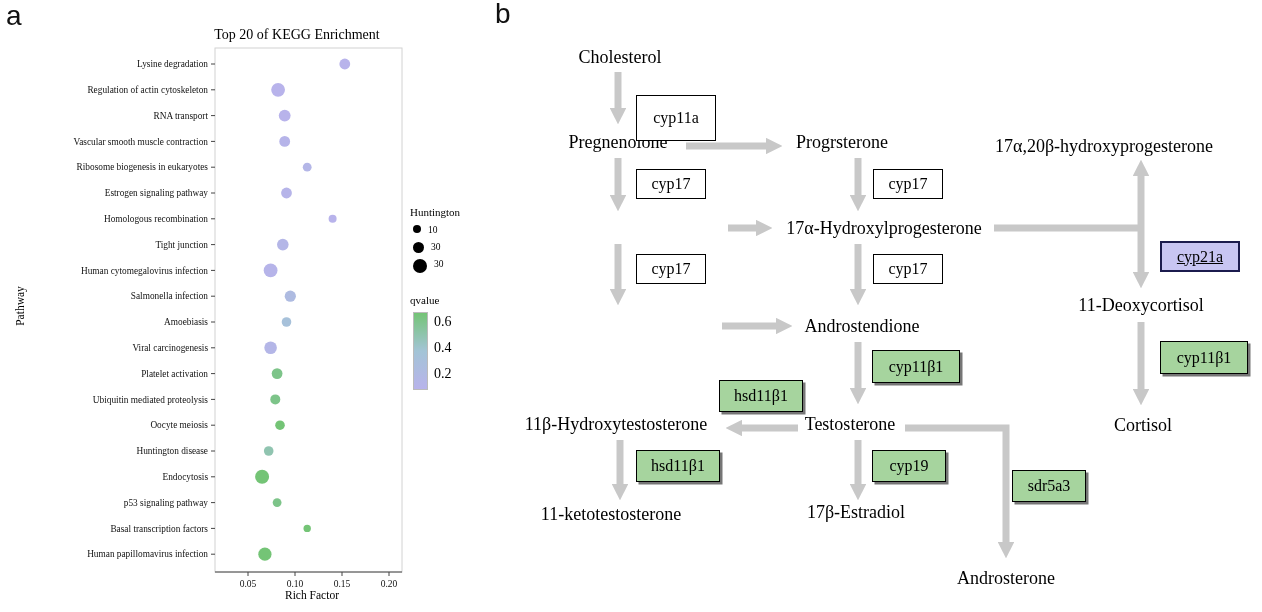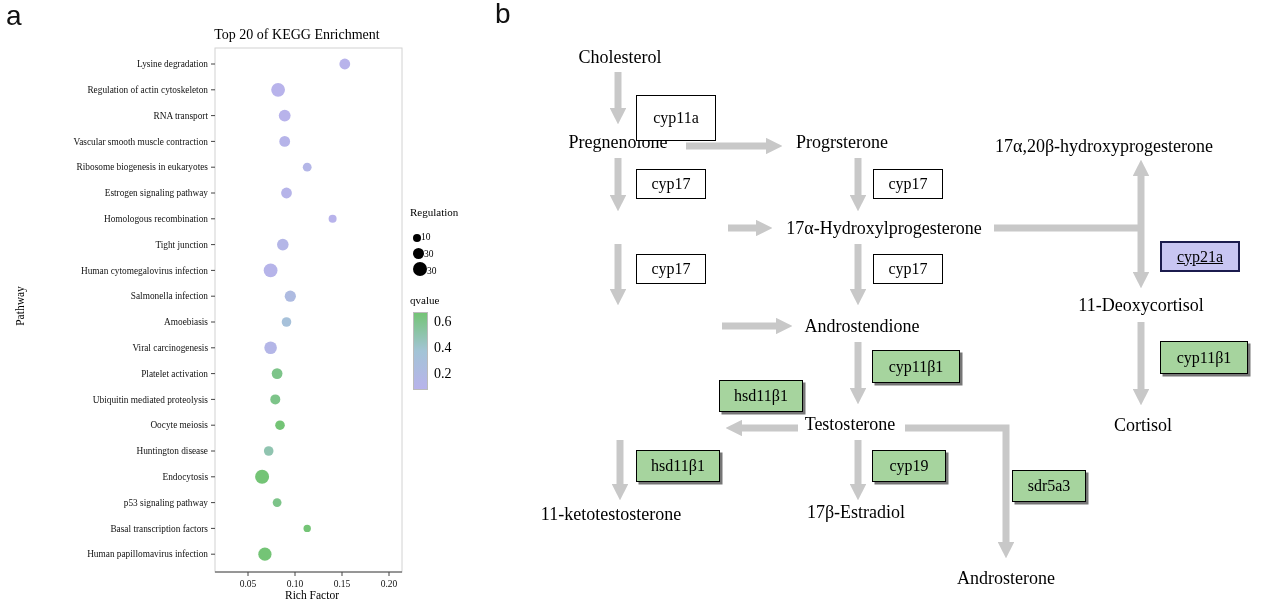--- a/index.html
+++ b/index.html
@@ -12,21 +12,21 @@
   .chart-title{position:absolute;left:187px;top:27px;width:220px;text-align:center;font-size:14px;white-space:nowrap}
   #dotplot{position:absolute;left:28px;top:44px;width:380px;height:560px}
   #dotplot text{font-family:"Liberation Serif",serif;fill:#111}
   #dotplot .ytick{font-size:9.3px}
   #dotplot .xtick{font-size:9.5px}
   .x-axis-title{position:absolute;left:217px;top:589px;width:190px;text-align:center;font-size:11.5px}
   .y-axis-title{position:absolute;left:-16px;top:300px;width:72px;text-align:center;transform:rotate(-90deg);font-size:11.5px}
 
   .legend{position:absolute;left:410px;top:206px;width:80px}
   .legend-size-title{font-size:11px;margin-bottom:7px}
-  .legend-size-row{display:flex;align-items:flex-end;height:17px;padding-left:3px}
+  .legend-size-row{display:flex;align-items:flex-start;gap:7px;height:17px;padding-left:3px}
   .ldot{background:#000;border-radius:50%;flex:none}
   .ldot.s1{width:8px;height:8px}
   .ldot.s2{width:11px;height:11px}
   .ldot.s3{width:14px;height:14px}
   .llbl{font-size:9.5px}
   .legend-color-title{font-size:11px;margin-top:18px;margin-bottom:6px}
   .gradient-wrap{position:relative;height:82px}
   .gradient-bar{position:absolute;left:3px;top:0;width:15px;height:78px;border:0.5px solid #bbb}
   .gtick{position:absolute;left:24px;font-size:14px}
   .gtick.g1{top:2px}.gtick.g2{top:28px}.gtick.g3{top:54px}
@@ -120,21 +120,21 @@
       <line x1="267" y1="528" x2="267" y2="532" stroke="#444" stroke-width="1"></line>
       <text x="267" y="543" text-anchor="middle" class="xtick">0.10</text>
       <line x1="314" y1="528" x2="314" y2="532" stroke="#444" stroke-width="1"></line>
       <text x="314" y="543" text-anchor="middle" class="xtick">0.15</text>
       <line x1="361" y1="528" x2="361" y2="532" stroke="#444" stroke-width="1"></line>
       <text x="361" y="543" text-anchor="middle" class="xtick">0.20</text>
     </svg>
   <div class="x-axis-title">Rich Factor</div>
 
   <div class="legend">
-    <div class="legend-size-title">Regulation</div>
+    <div class="legend-size-title">Huntington</div>
     <div class="legend-size-row">
       <span class="ldot s1"></span>
       <span class="llbl">10</span>
     </div>
     <div class="legend-size-row">
       <span class="ldot s2"></span>
       <span class="llbl">30</span>
     </div>
     <div class="legend-size-row">
       <span class="ldot s3"></span>
@@ -174,20 +174,21 @@
     <path class="arrow" marker-end="url(#ah)" d="M905,428 L1006,428 L1006,550"></path>
   </svg>
 
   <div class="node" style="left:620px;top:57px">Cholesterol</div>
   <div class="node" style="left:618px;top:142px">Pregnenolone</div>
   <div class="node" style="left:842px;top:142px">Progrsterone</div>
   <div class="node" style="left:884px;top:228px">17α-Hydroxylprogesterone</div>
   <div class="node" style="left:1104px;top:146px">17α,20β-hydroxyprogesterone</div>
   <div class="node" style="left:862px;top:326px">Androstendione</div>
   <div class="node" style="left:1141px;top:305px">11-Deoxycortisol</div>
+  <div class="node" style="left:616px;top:424px">11β-Hydroxytestosterone</div>
   <div class="node" style="left:850px;top:424px">Testosterone</div>
   <div class="node" style="left:1143px;top:425px">Cortisol</div>
   <div class="node" style="left:611px;top:514px">11-ketotestosterone</div>
   <div class="node" style="left:856px;top:512px">17β-Estradiol</div>
   <div class="node" style="left:1006px;top:578px">Androsterone</div>
 
   <div class="enzyme" style="left:636px;top:95px;width:80px;height:46px">cyp11a</div>
   <div class="enzyme" style="left:636px;top:169px;width:70px;height:30px">cyp17</div>
   <div class="enzyme" style="left:873px;top:169px;width:70px;height:30px">cyp17</div>
   <div class="enzyme" style="left:636px;top:254px;width:70px;height:30px">cyp17</div>

